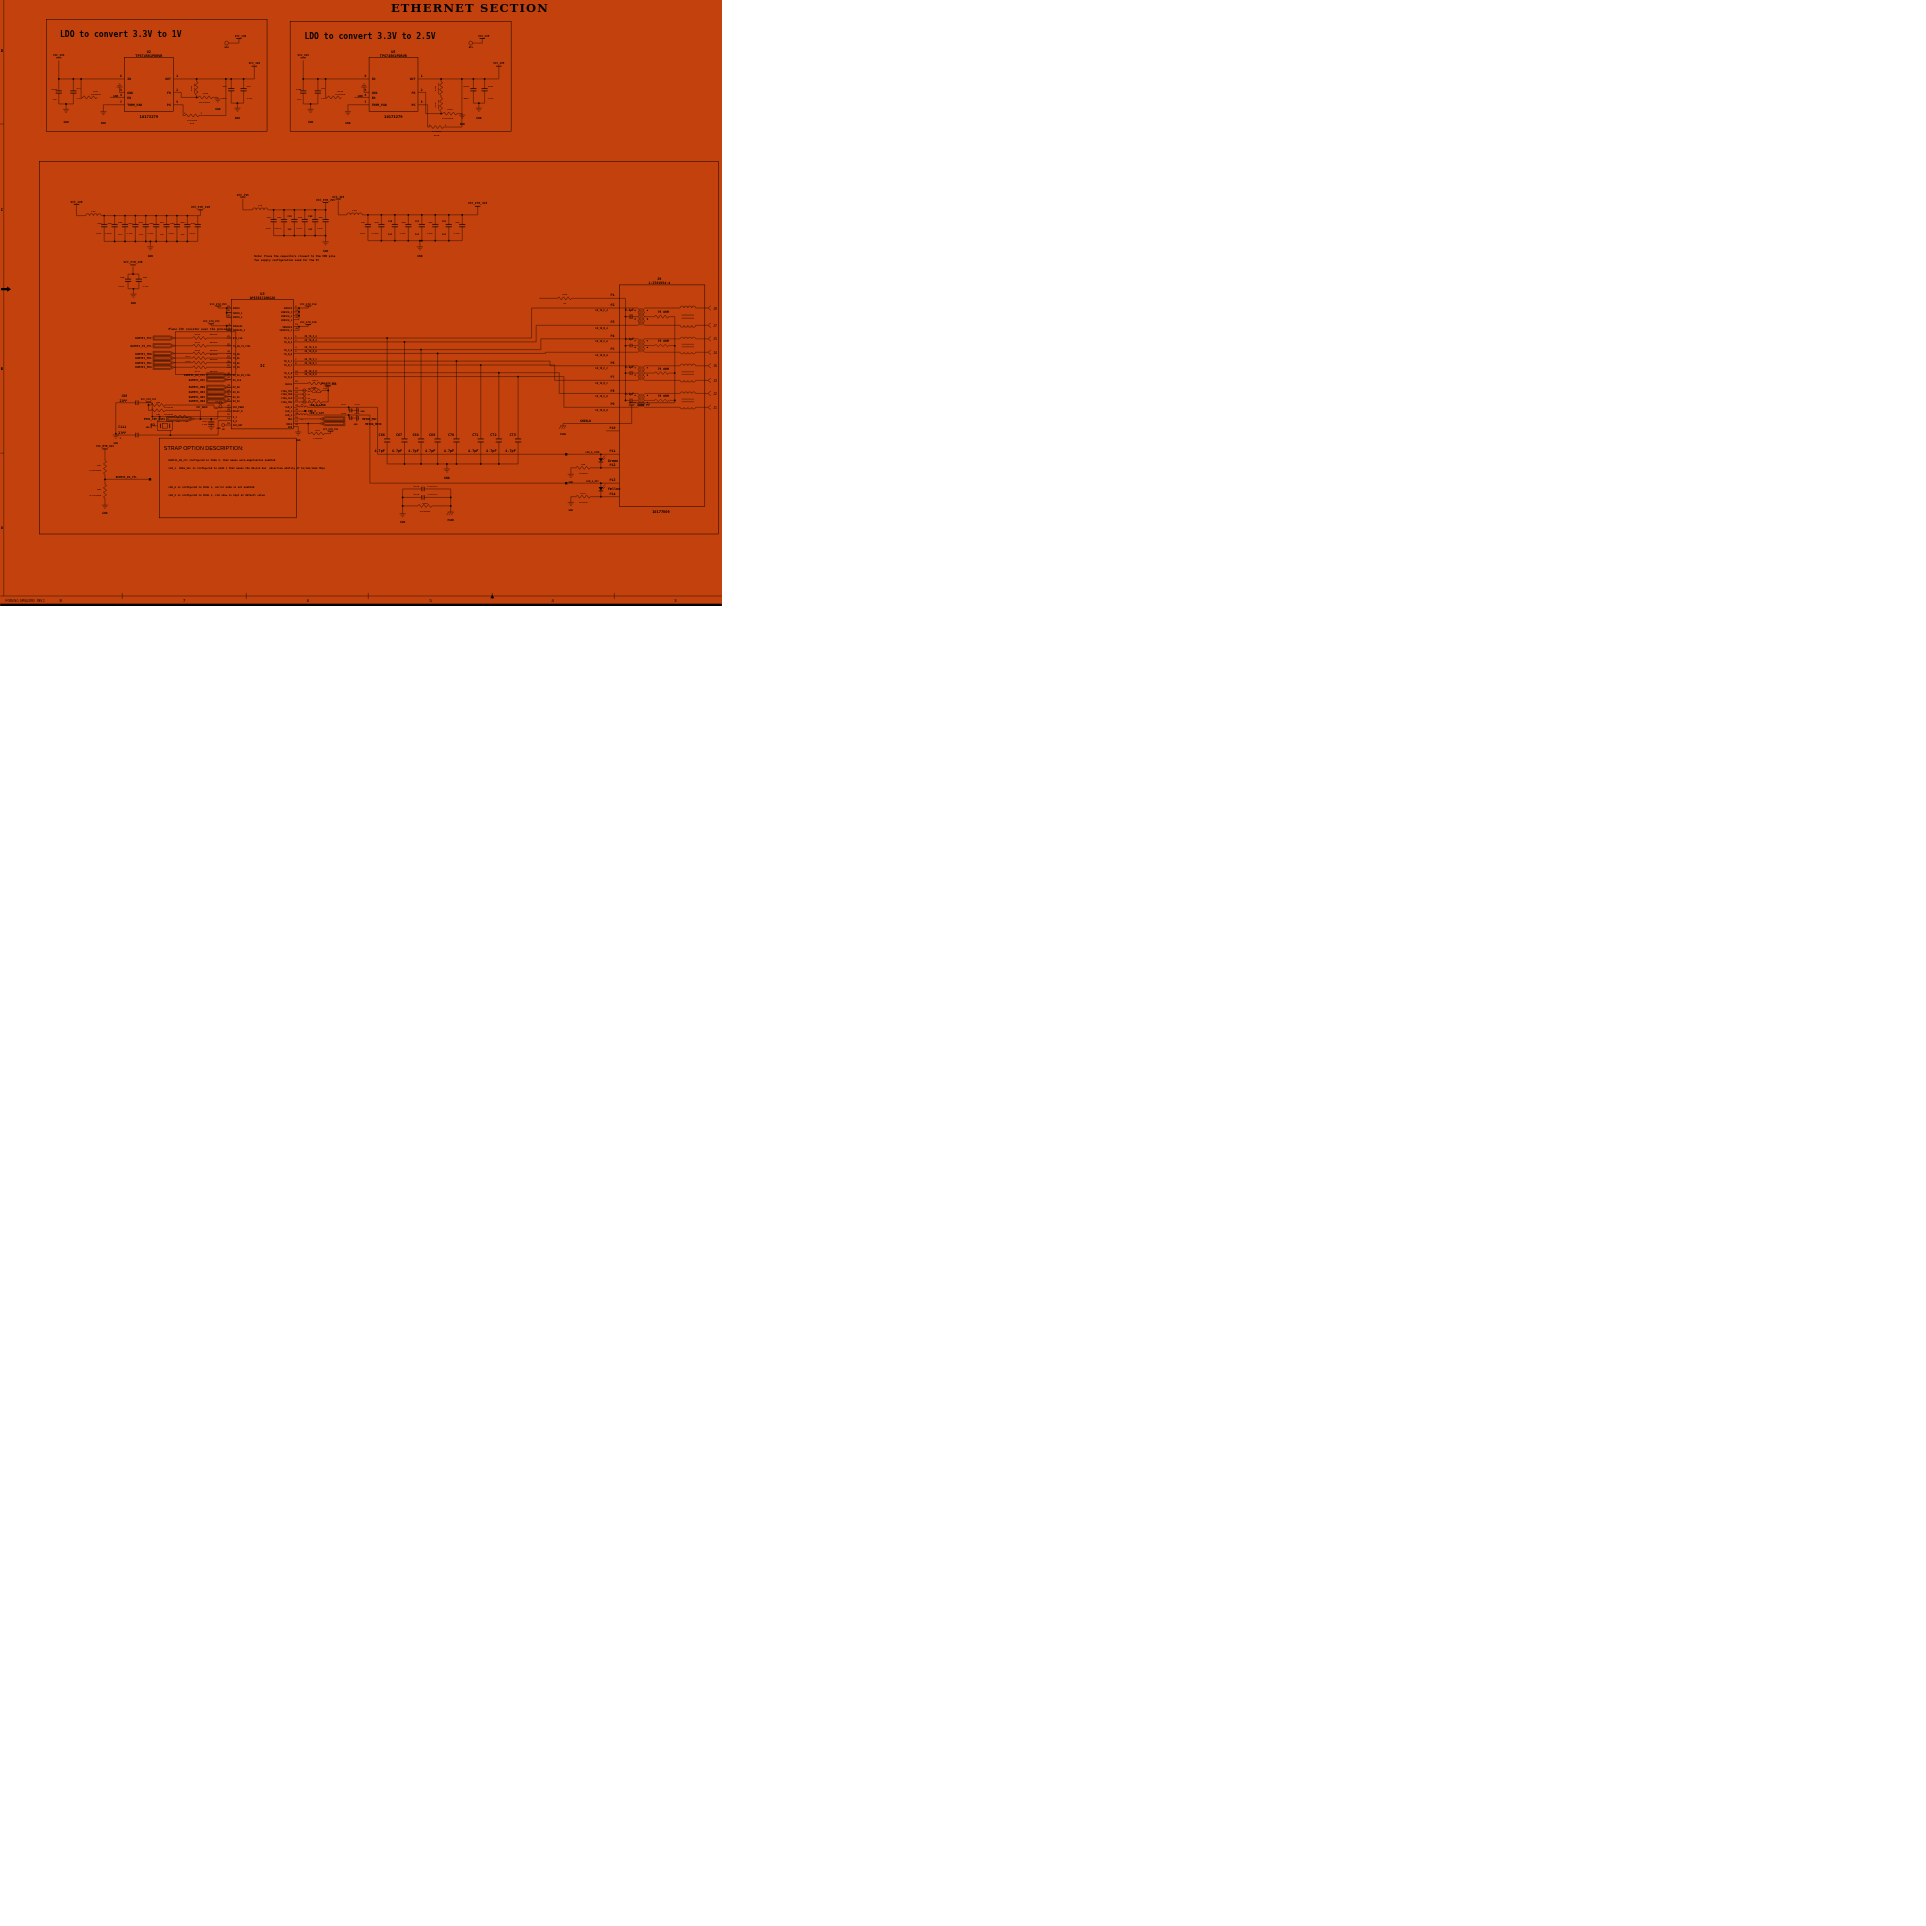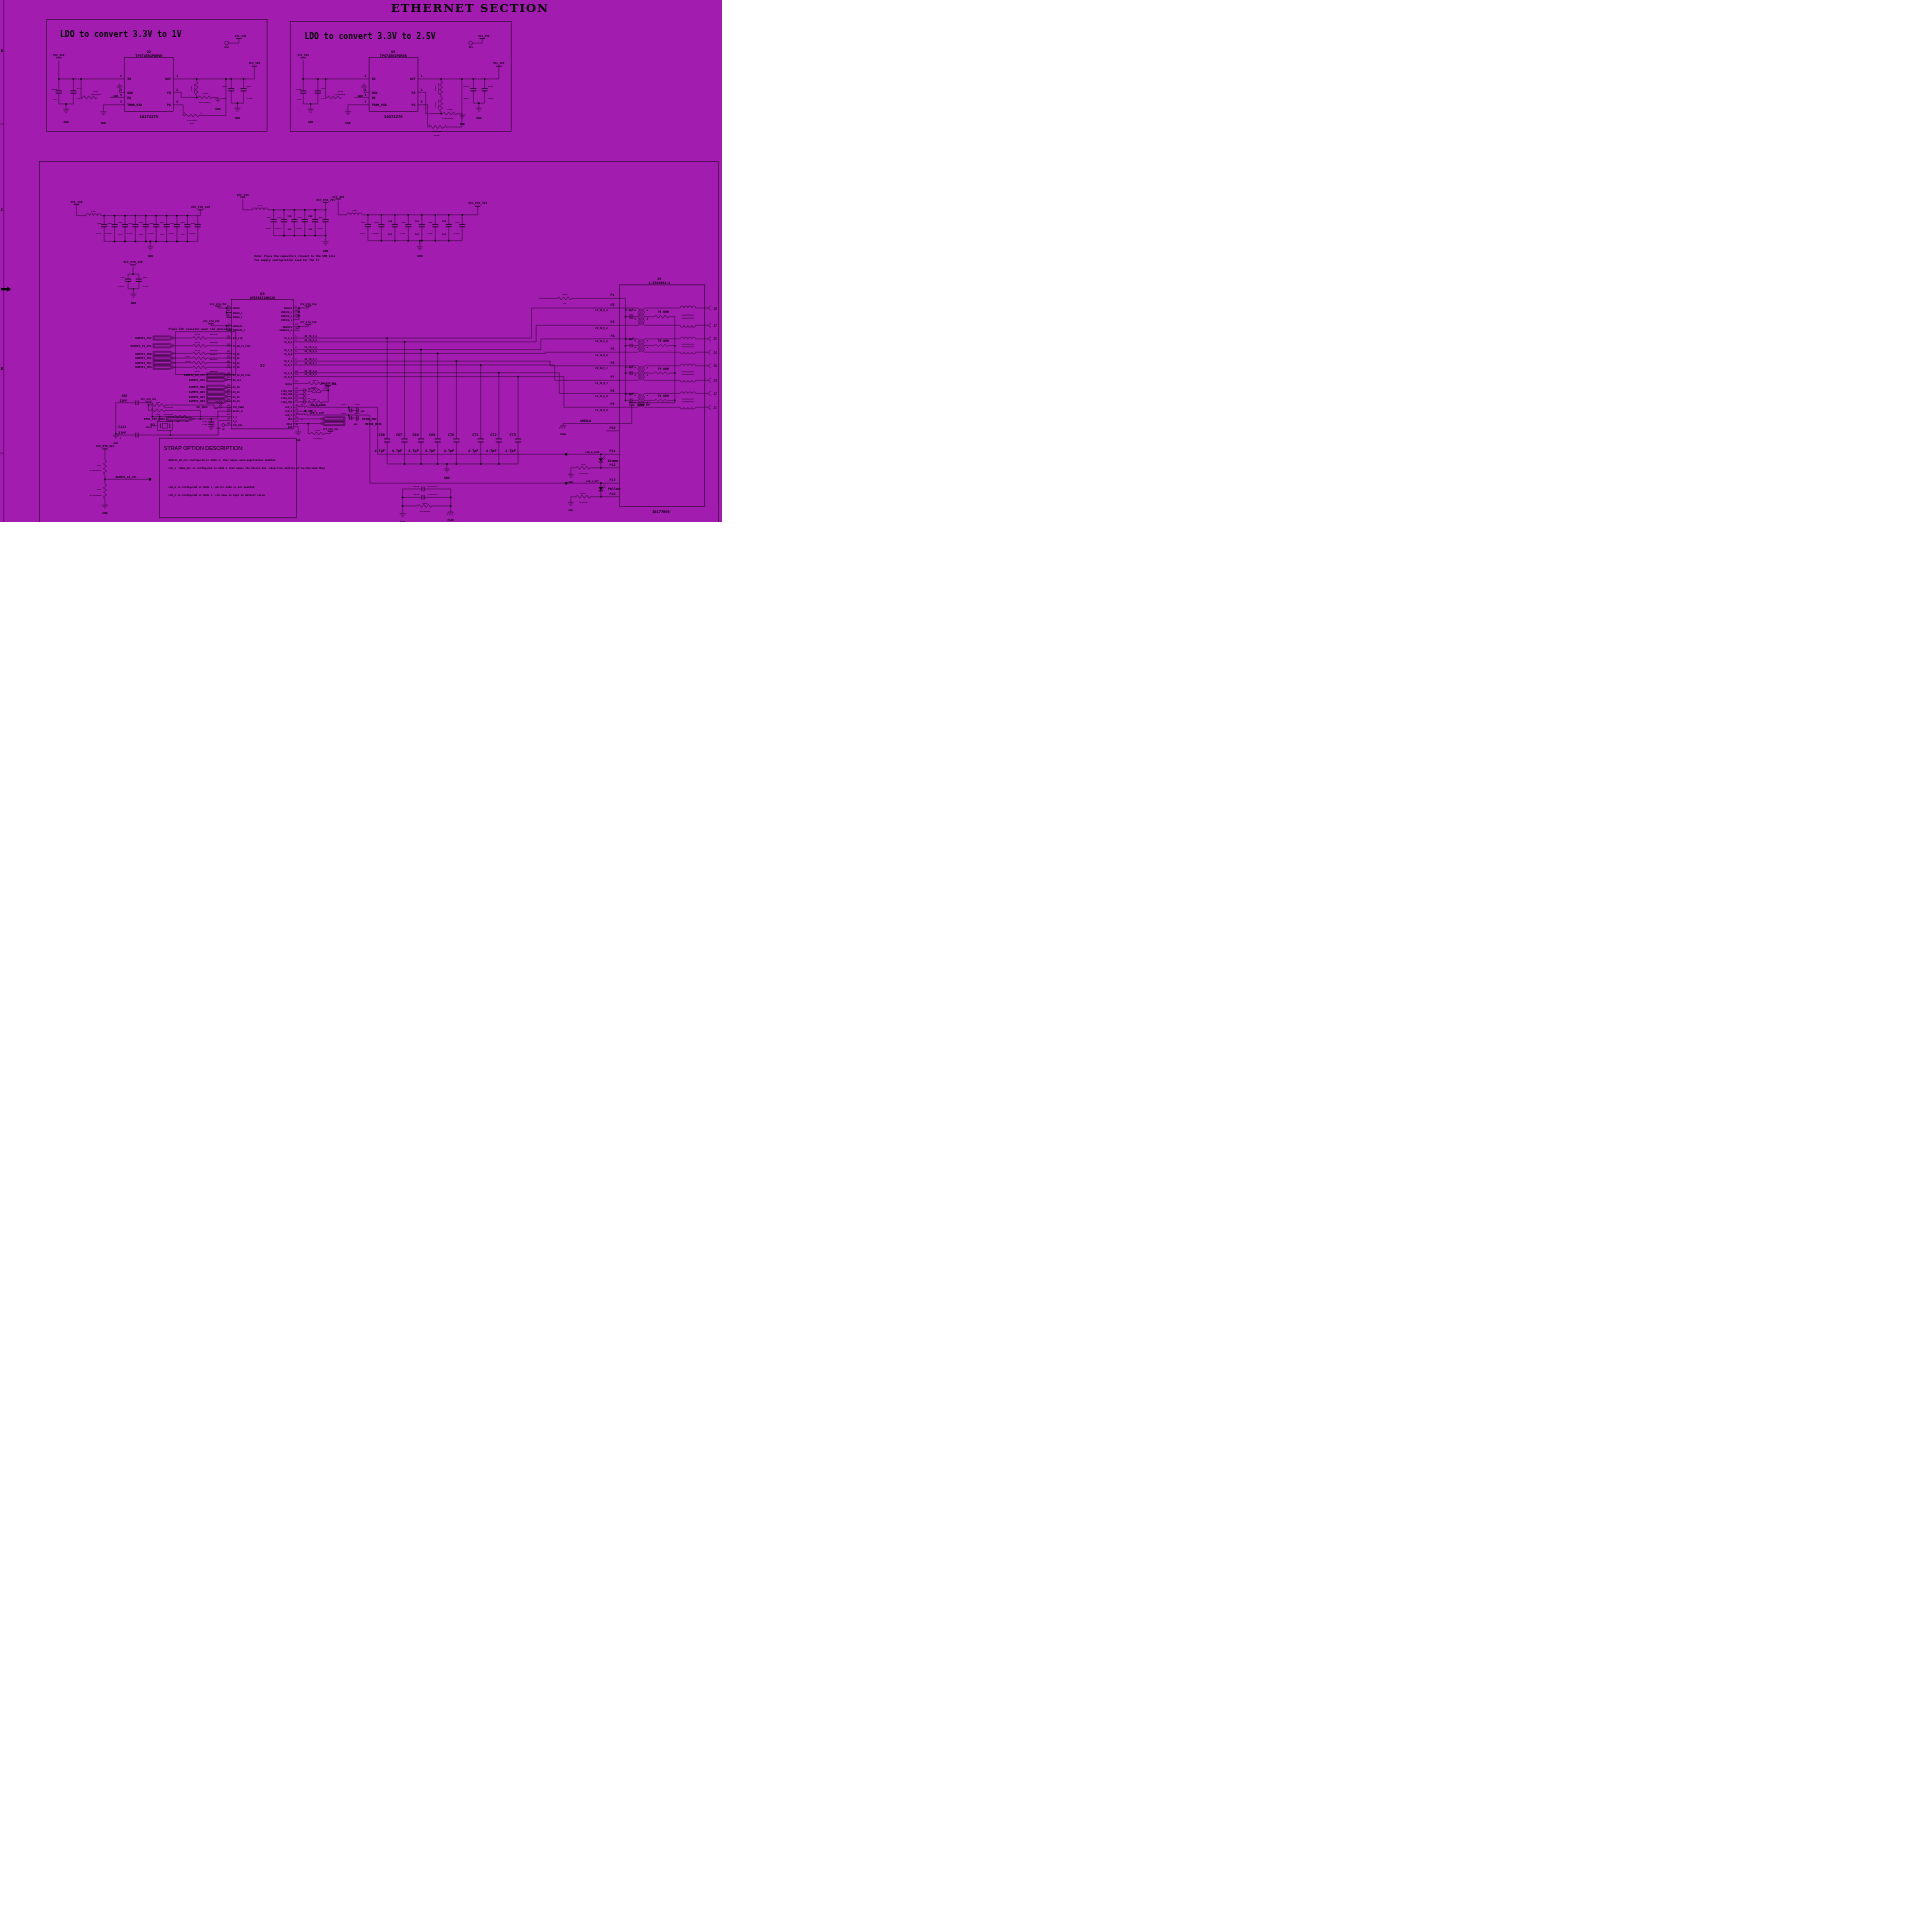--- a/index.html
+++ b/index.html
@@ -1,16 +1,16 @@
 <!DOCTYPE html>
 <html style="font-size:6.2px"><head>
 <meta charset="utf-8">
 <style>
   html,body{margin:0;padding:0;background:#ffffff}
-  #sheet{position:relative;width:722px;height:522px;background:#a21caf;overflow:hidden}
+  #sheet{position:relative;width:722px;height:606px;background:#c2410c;overflow:hidden}
   svg{position:absolute;left:0;top:0}
   svg text{font:bold 7px "DejaVu Sans Mono",monospace;fill:#000;white-space:pre}
   .m{text-anchor:middle}.e{text-anchor:end}
   .s{font-family:"Liberation Sans",sans-serif;font-weight:normal}
   .f5{font-size:5px}.f55{font-size:5.5px}.f6{font-size:6px}.f65{font-size:6.5px}.f7{font-size:7px}
   .f75{font-size:7.5px}.f8{font-size:8px}.f85{font-size:8.5px}.f9{font-size:9px}.f95{font-size:9.5px}
   .f10{font-size:10px}.f11{font-size:11px}.f14{font-size:14px}.f21{font-size:21px}
   .f30{font-family:"DejaVu Serif",serif;font-weight:bold;font-size:30px;letter-spacing:3px}
   .w{fill:none;stroke:#000;stroke-width:1}
   .p{fill:none;stroke:#000;stroke-width:1.8}

